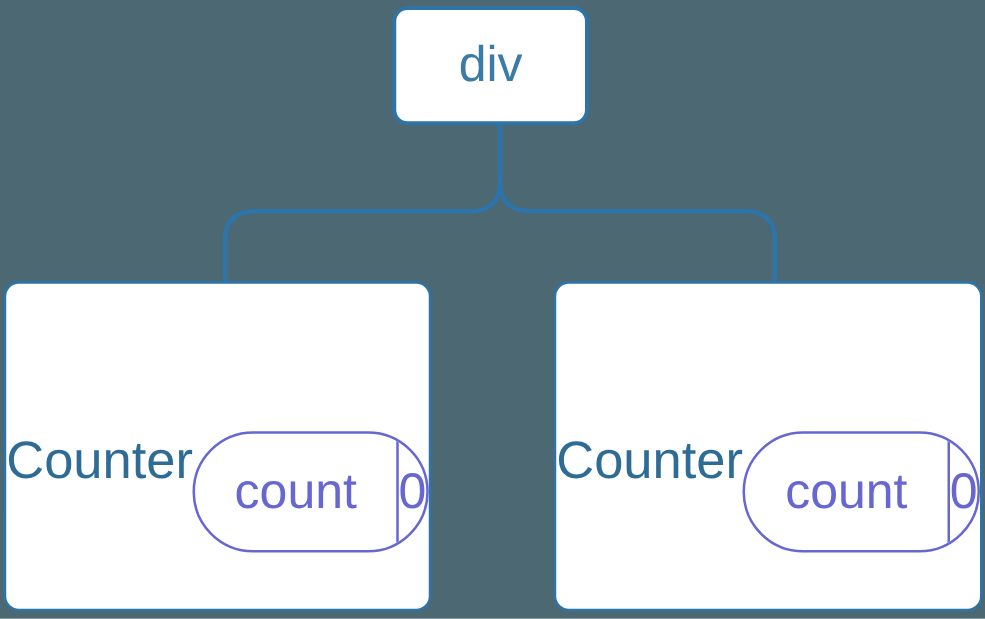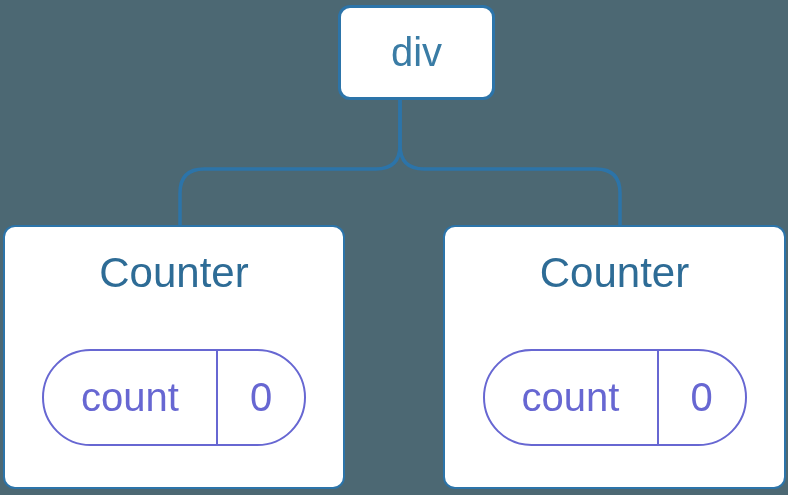--- a/index.html
+++ b/index.html
@@ -28,21 +28,21 @@
     width: 788px; height: 495px;
     display: block;
   }
   .connector-svg path {
     fill: none;
     stroke: var(--connector);
     stroke-width: 3.5;
   }
   .root-node {
     position: absolute;
-    left: 338px; top: 5px;
+    left: 314px; top: 5px;
     width: 157px; height: 95px;
     background: var(--node-bg);
     border: 3px solid var(--node-border);
     border-radius: 12px;
     display: flex;
     align-items: center;
     justify-content: center;
   }
   .root-label {
     font-size: 40px;
@@ -50,21 +50,21 @@
     color: var(--root-label-color);
   }
   .counter-card {
     position: absolute;
     top: 225px;
     height: 264px;
     background: var(--node-bg);
     border: 2px solid var(--node-border);
     border-radius: 12px;
     display: flex;
-    flex-direction: column;
+    flex-direction: row;
     align-items: center;
     padding-top: 21px;
   }
   .counter-card.left  { left: 3px;   width: 342px; }
   .counter-card.right { left: 443px; width: 343px; }
   .counter-title {
     font-size: 42px;
     font-weight: 500;
     line-height: 50px;
     color: var(--title-color);

